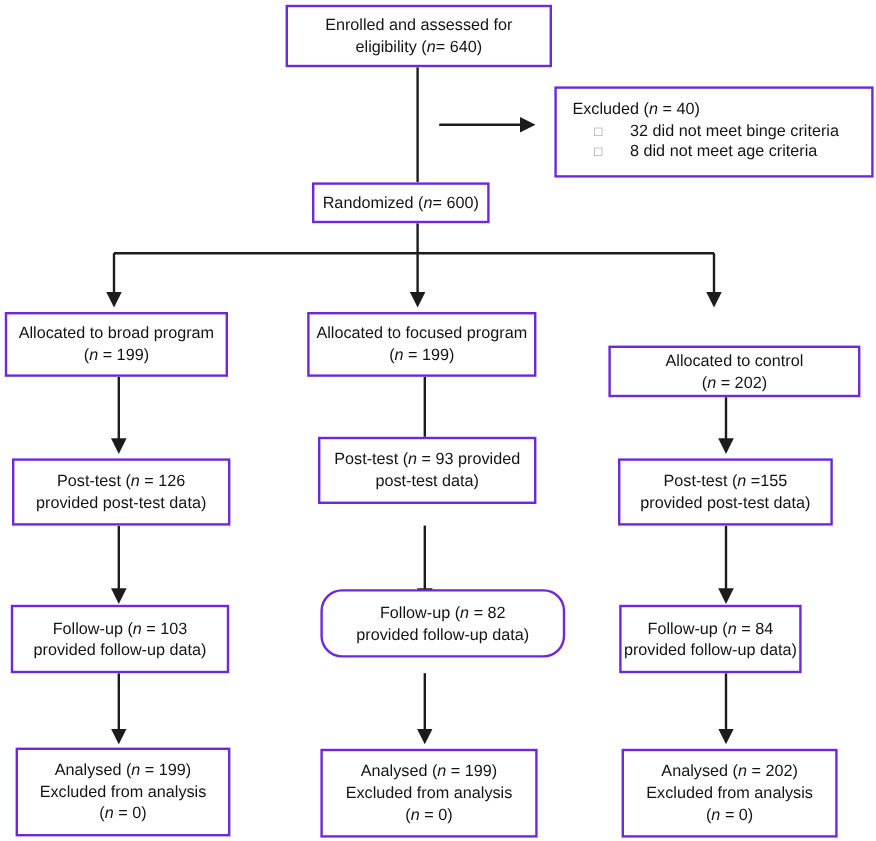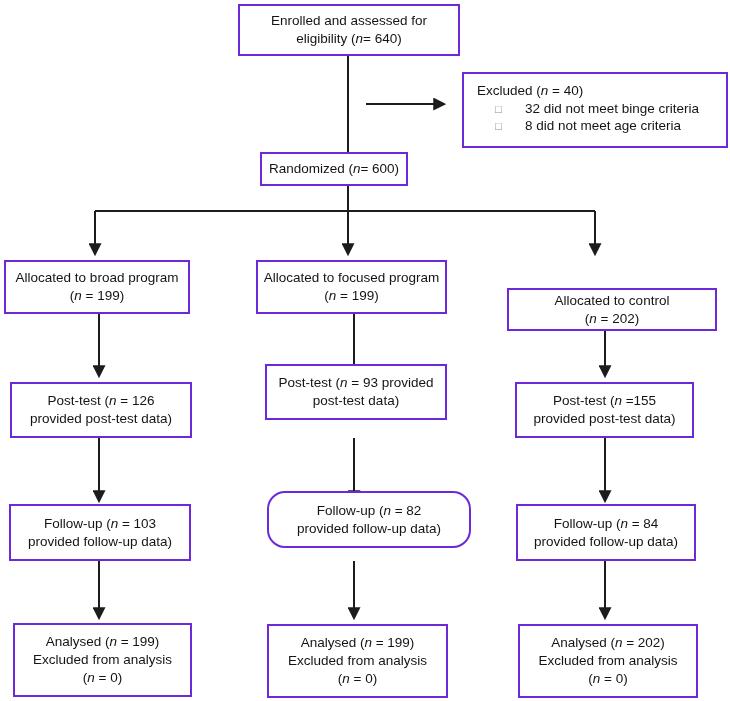--- a/index.html
+++ b/index.html
@@ -146,21 +146,21 @@
         <div><span>Follow-up (</span><i>n</i><span> = 103</span></div>
         <div><span>provided follow-up data)</span></div>
       </div>
   </div>
   <div class="box" style="left:267px;top:491px;width:204px;height:57px;border-radius:18px;">
     <div class="rich">
         <div><span>Follow-up (</span><i>n</i><span> = 82</span></div>
         <div><span>provided follow-up data)</span></div>
       </div>
   </div>
-  <div class="box" style="left:516px;top:504px;width:180px;height:57px;">
+  <div class="box" style="left:516px;top:504px;width:152px;height:57px;">
     <div class="rich">
         <div><span>Follow-up (</span><i>n</i><span> = 84</span></div>
         <div><span>provided follow-up data)</span></div>
       </div>
   </div>
 
   <div class="box" style="left:13px;top:623px;width:179px;height:74px;">
     <div class="rich">
         <div><span>Analysed (</span><i>n</i><span> = 199)</span></div>
         <div><span>Excluded from analysis</span></div>

